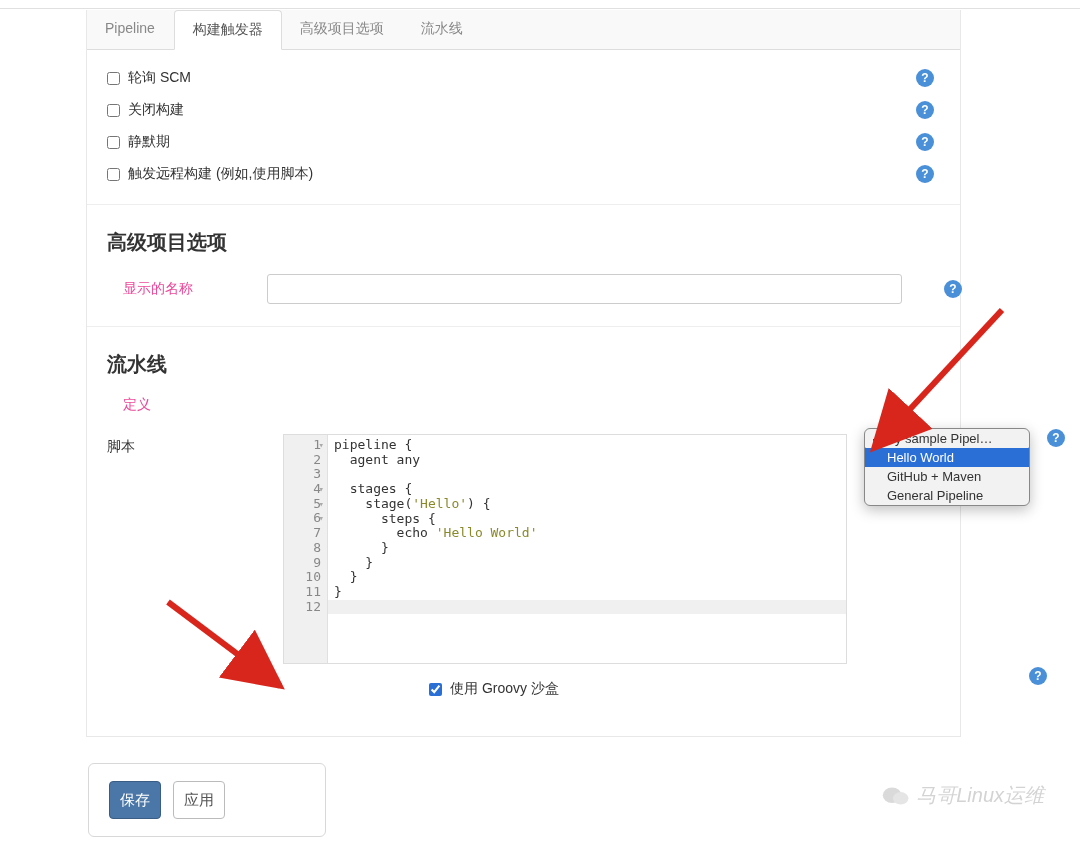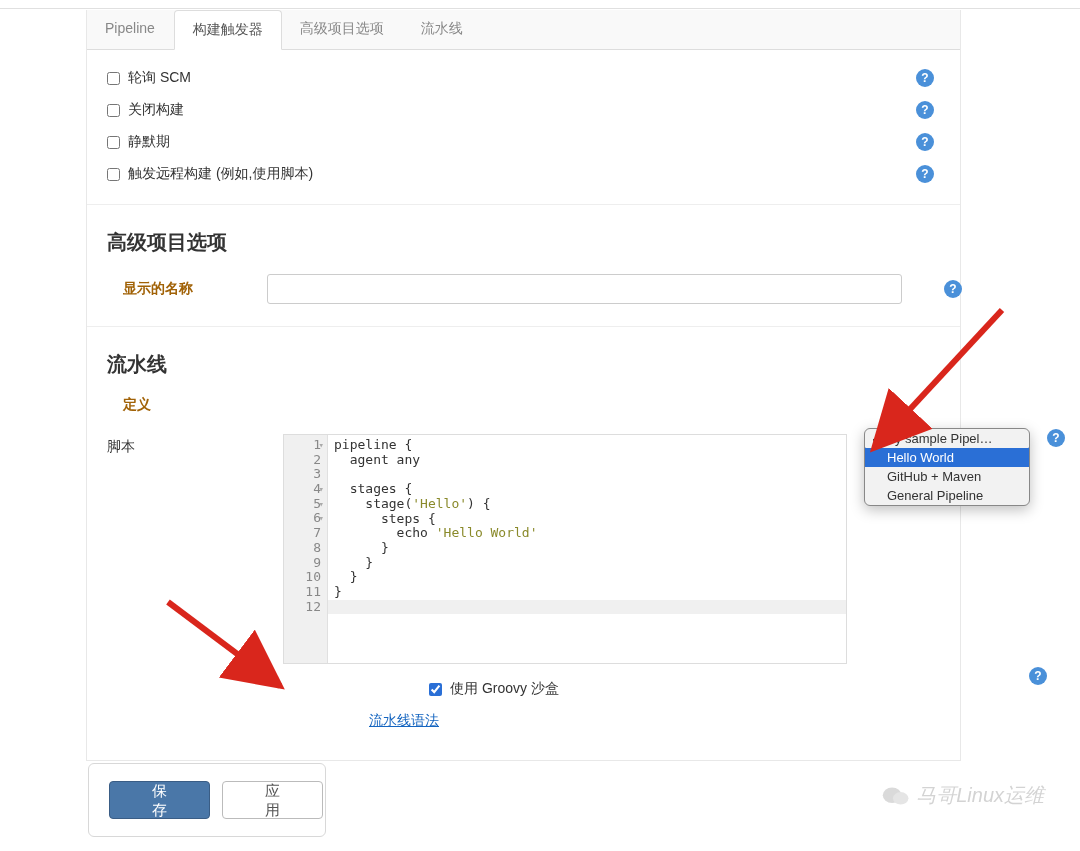--- a/index.html
+++ b/index.html
@@ -9,21 +9,21 @@
 .tabs { display: flex; border-bottom: 1px solid #ddd; background: #f9f9f9; }
 .tab { padding: 10px 18px; color: #888; cursor: pointer; border-right: 1px solid transparent; }
 .tab.active { background: #fff; color: #555; border: 1px solid #ddd; border-bottom: 1px solid #fff; margin-bottom: -1px; border-top-left-radius: 4px; border-top-right-radius: 4px; }
 .form-body { padding: 12px 20px 0 20px; }
 .check-row { display: flex; align-items: center; padding: 7px 0; position: relative; }
 .check-row input[type="checkbox"] { margin-right: 8px; }
 .check-row label { color: #333; }
 .help-icon { position: absolute; right: 6px; top: 50%; transform: translateY(-50%); width: 18px; height: 18px; border-radius: 50%; background: #4a90d9; color: #fff; font-size: 12px; font-weight: bold; display: flex; align-items: center; justify-content: center; cursor: pointer; }
 .section-title { font-size: 20px; font-weight: 600; color: #333; padding: 24px 20px 10px 20px; border-top: 1px solid #eee; margin-top: 14px; }
 .field-row { display: flex; align-items: center; padding: 8px 20px; position: relative; }
-.field-label { width: 160px; color: #a16207; padding-left: 16px; font-weight: bold; }
+.field-label { width: 160px; color: #ec4899; padding-left: 16px; }
 .field-control { flex: 1; }
 .text-input { width: 100%; max-width: 635px; height: 30px; border: 1px solid #ccc; border-radius: 3px; padding: 4px 8px; }
 .select-input { width: 100%; max-width: 635px; height: 32px; border: 1px solid #ccc; border-radius: 3px; padding: 4px 8px; background: #fff; appearance: none; position: relative; }
 .select-wrap { position: relative; max-width: 635px; }
 .select-arrows { position: absolute; right: 8px; top: 50%; transform: translateY(-50%); font-size: 10px; color: #555; pointer-events: none; line-height: 8px; }
 .script-area { display: flex; margin: 12px 0 0 196px; width: 700px; position: relative; }
 .script-label { position: absolute; left: -176px; top: 4px; color: #333; }
 .editor { display: flex; width: 564px; height: 230px; border: 1px solid #ddd; background: #fafafa; font-family: Menlo, Consolas, monospace; font-size: 13px; }
 .gutter { width: 44px; background: #f0f0f0; text-align: right; padding: 3px 6px 3px 2px; color: #888; line-height: 14.7px; border-right: 1px solid #e0e0e0; }
 .gutter .ln { display: block; height: 14.7px; position: relative; }
@@ -34,21 +34,21 @@
 .dropdown { position: absolute; left: 581px; top: -6px; width: 166px; background: #f2f2f2; border: 1px solid #888; border-radius: 6px; box-shadow: 0 4px 14px rgba(0,0,0,0.25); overflow: hidden; font-size: 13px; }
 .dropdown .opt { padding: 2px 10px 2px 22px; white-space: nowrap; cursor: pointer; position: relative; color: #333; }
 .dropdown .opt.hovered { background: #2a6fd6; color: #fff; }
 .dropdown .opt.checked::before { content: "✓"; position: absolute; left: 6px; }
 .dropdown .opt.checked { border: 1px solid #2a6fd6; border-radius: 2px; margin: -1px; }
 .groovy-row { margin-left: 196px; padding: 16px 0 8px 146px; display: flex; align-items: center; position: relative; }
 .groovy-row input { margin-right: 8px; accent-color: #2a6fd6; }
 .pipeline-syntax { margin-left: 196px; padding: 6px 0 0 86px; }
 .pipeline-syntax a { color: #1565c0; text-decoration: underline; }
 .button-bar { position: absolute; left: 88px; bottom: 14px; width: 238px; height: 74px; border: 1px solid #d8d8d8; border-radius: 6px; background: #fff; display: flex; align-items: center; padding: 0 20px; gap: 12px; }
-.btn { height: 38px; padding: 0 42px; border-radius: 4px; font-size: 15px; cursor: pointer; }
+.btn { height: 38px; padding: 0 10px; border-radius: 4px; font-size: 15px; cursor: pointer; }
 .btn-primary { background: #4a77a8; color: #fff; border: 1px solid #3a5d85; }
 .btn-secondary { background: #fff; color: #555; border: 1px solid #bbb; }
 .arrow { position: absolute; pointer-events: none; }
 .arrow svg { overflow: visible; }
 .watermark { position: absolute; right: 36px; bottom: 42px; color: #b0b0b0; opacity: 0.55; font-size: 20px; display: flex; align-items: center; gap: 6px; font-style: italic; }
 .wm-icon { width: 28px; height: 22px; border-radius: 50% 50% 50% 50%; position: relative; }
 .help-abs { position: absolute; }
 </style>
 </head>
 <body>
@@ -141,23 +141,20 @@
 
     <span class="help-icon help-abs" style="left: 764px; top: 4px;">?</span>
   </div>
 
   <div class="groovy-row">
     <input type="checkbox" checked="" style="">
     <label>使用 Groovy 沙盒</label>
     <span class="help-icon help-abs" style="left: 746px; top: 12px;">?</span>
   </div>
 
-  <div class="pipeline-syntax">
-    <a href="#">流水线语法</a>
-  </div>
 
 </div>
 
 <div class="button-bar">
   <button class="btn btn-primary">保存</button>
   <button class="btn btn-secondary">应用</button>
 </div>
 
 <div class="arrow" style="left:160px; top:594px;">
   <svg width="150" height="110">

